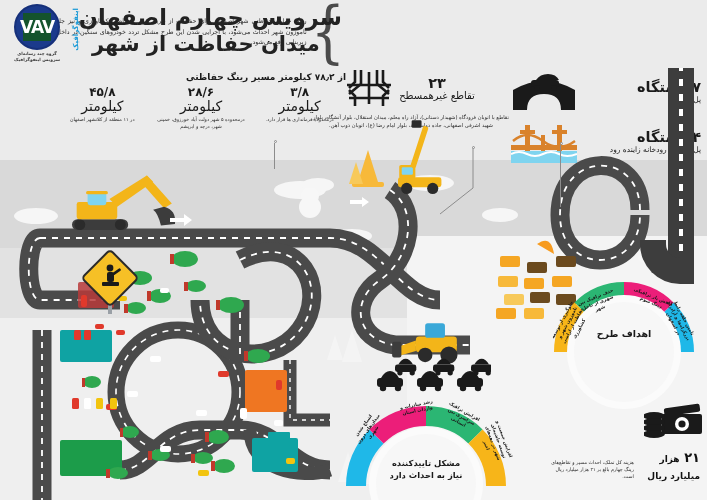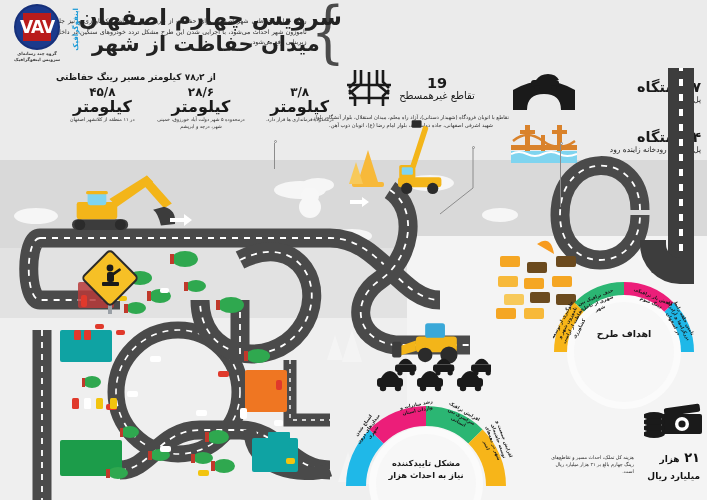--- a/index.html
+++ b/index.html
@@ -44,21 +44,21 @@
     writing-mode: vertical-rl; transform: rotate(180deg);
     letter-spacing: .5px;
   }
   .logo-area { position: absolute; top: 4px; left: 6px; width: 62px; text-align: center; }
   .logo-circle {
     width: 46px; height: 46px; border-radius: 50%;
     background: #1b3a8c; margin: 0 auto; position: relative;
     border: 2px solid #16307a;
   }
   .logo-mark {
-    position: absolute; inset: 7px; background: #b91c1c;
+    position: absolute; inset: 7px; background: #14532d;
     display:flex; align-items:center; justify-content:center;
     color: #fff; font-size: 17px; font-weight: bold; letter-spacing: -1px;
   }
   .logo-caption { font-size: 4.4px; color: #3b3b3b; line-height: 6px; margin-top: 1px; font-weight: bold;}
 
   
   .edge-road { position: absolute; top: 0; left: 668px; width: 26px; height: 262px; background: #3d3d3d; z-index: 4; }
   .edge-road:after {
     content: ""; position: absolute; left: 11px; top: 4px; width: 4px; height: 100%;
     background: repeating-linear-gradient(#fff 0 7px, transparent 7px 15px);
@@ -76,25 +76,25 @@
   .bridge-num { font-size: 14.5px; font-weight: bold; color: #1a1a1a; line-height: 16px; }
   .bridge-sub { font-size: 7.5px; color: #1a1a1a; line-height: 10px; }
 
   .stat-cross { position: absolute; top: 68px; right: 196px; width: 200px; text-align: center; }
   .cross-head { display: flex; align-items: center; justify-content: center; gap: 8px; }
   .cross-num { font-size: 14.5px; font-weight: bold; color: #1a1a1a; }
   .cross-sub { font-size: 10px; color: #1a1a1a; margin-top: -1px;}
   .cross-body { font-size: 5.2px; color: #2b2b2b; line-height: 8px; margin-top: 5px; text-align: center; }
 
   .stat-km { position: absolute; top: 72px; left: 56px; width: 290px; text-align: center; }
-  .km-head { font-size: 9px; color: #1a1a1a; font-weight: bold; margin-bottom: 3px; text-align:left; }
+  .km-head { font-size: 9px; color: #1a1a1a; font-weight: bold; margin-bottom: 3px; text-align:right; }
   .km-cols { display: flex; justify-content: space-between; gap: 6px; }
   .km-col { flex: 1; text-align: center; }
   .km-num { font-size: 12px; font-weight: bold; color: #1a1a1a; line-height: 15px; }
-  .km-unit { font-size: 16px; font-weight: bold; color: #1a1a1a; line-height: 13px; }
+  .km-unit { font-size: 14px; font-weight: normal; color: #1a1a1a; line-height: 13px; }
   .km-note { font-size: 4.8px; color: #2f2f2f; line-height: 7px; margin-top: 3px; }
 
   
   .leader { position: absolute; background: #8c8c8c; z-index: 3; }
   .dotmark { position: absolute; width: 3px; height: 3px; border: 1px solid #8c8c8c; border-radius: 50%; background: #ededed; z-index: 4;}
 
   
   .map { position: absolute; inset: 0; z-index: 2; }
 
   
@@ -406,21 +406,21 @@
           <rect x="30" y="14" width="4" height="16"></rect>
         </g>
         <path d="M2,20 q14,-12 30,0 q16,12 32,0" stroke="#d9822b" stroke-width="2.4" fill="none"></path>
       </svg>
     </div>
   </div>
 
   <div class="stat-cross">
     <div class="cross-head">
       <div>
-        <div class="cross-num">19</div>
+        <div class="cross-num">۲۳</div>
         <div class="cross-sub">تقاطع غیرهمسطح</div>
       </div>
       <svg width="44" height="40" viewBox="0 0 44 40">
         <g stroke="#1a1a1a" stroke-width="2.6" fill="none">
           <path d="M8,2 L8,14 L2,20"></path>
             <path d="M14,2 L14,16 L2,26"></path>
           <path d="M36,2 L36,14 L42,20"></path>
             <path d="M30,2 L30,16 L42,26"></path>
           <path d="M8,38 L8,28 L2,22"></path>
             <path d="M36,38 L36,28 L42,22"></path>
@@ -525,21 +525,21 @@
     <svg width="176" height="102" viewBox="0 0 176 102">
       <g transform="translate(88,88)">
         <path d="M-80,0 A80,80 0 0,1 -56.6,-56.6 L-42.4,-42.4 A60,60 0 0,0 -60,0 Z" fill="#1fb8e8"></path>
         <path d="M-56.6,-56.6 A80,80 0 0,1 0,-80 L0,-60 A60,60 0 0,0 -42.4,-42.4 Z" fill="#ec1e79"></path>
         <path d="M0,-80 A80,80 0 0,1 56.6,-56.6 L42.4,-42.4 A60,60 0 0,0 0,-60 Z" fill="#2bb673"></path>
         <path d="M56.6,-56.6 A80,80 0 0,1 80,0 L60,0 A60,60 0 0,0 42.4,-42.4 Z" fill="#f7b519"></path>
       </g>
     </svg>
     <div class="factors-center">
       <span>مشکل تاییدکننده</span>
-      <span>نیاز به احداث هزار</span>
+      <span>نیاز به احداث دارد</span>
     </div>
     <div class="seg-label" style="left:100px; top:10px; width:46px; transform:rotate(30deg);">افزایش ترافیک سراسری بین استانی</div>
     <div class="seg-label" style="left:56px; top:4px; width:46px; transform:rotate(-12deg);">رشد صادرات و واردات استان</div>
     <div class="seg-label" style="left:8px; top:22px; width:46px; transform:rotate(-54deg);">اشباع شدن میدان‌های درون شهری</div>
     <div class="seg-label" style="left:134px; top:32px; width:46px; transform:rotate(70deg);">افزایش جمعیت و توسعه حاشیه‌ای شهر در دهه‌های اخیر</div>
   </div>
 
   <div class="money">
     <div class="money-row">
       <svg width="62" height="46" viewBox="0 0 62 46">
@@ -548,21 +548,21 @@
           <rect x="18" y="14" width="40" height="20" rx="2"></rect>
           <circle cx="38" cy="24" r="7" fill="#ffffff"></circle>
           <circle cx="38" cy="24" r="3.6" fill="#1a1a1a"></circle>
           <ellipse cx="10" cy="16" rx="11" ry="4"></ellipse>
           <ellipse cx="10" cy="22" rx="11" ry="4"></ellipse>
           <ellipse cx="10" cy="28" rx="11" ry="4"></ellipse>
           <ellipse cx="10" cy="34" rx="11" ry="4"></ellipse>
         </g>
       </svg>
     </div>
-    <div class="money-row" style="margin-right:6px;">
+    <div class="money-row" style="margin-right:6px;align-items:center;">
       <div class="money-txt">
         <div class="money-num">
           <span>۲۱</span>
           <span class="unit">هزار میلیارد ریال</span>
         </div>
       </div>
       <div class="money-note" style="flex:1.4; padding-top:3px;">هزینه کل تملک، احداث مسیر و تقاطع‌های رینگ چهارم بالغ بر ۲۱ هزار میلیارد ریال است.</div>
     </div>
   </div>
 

